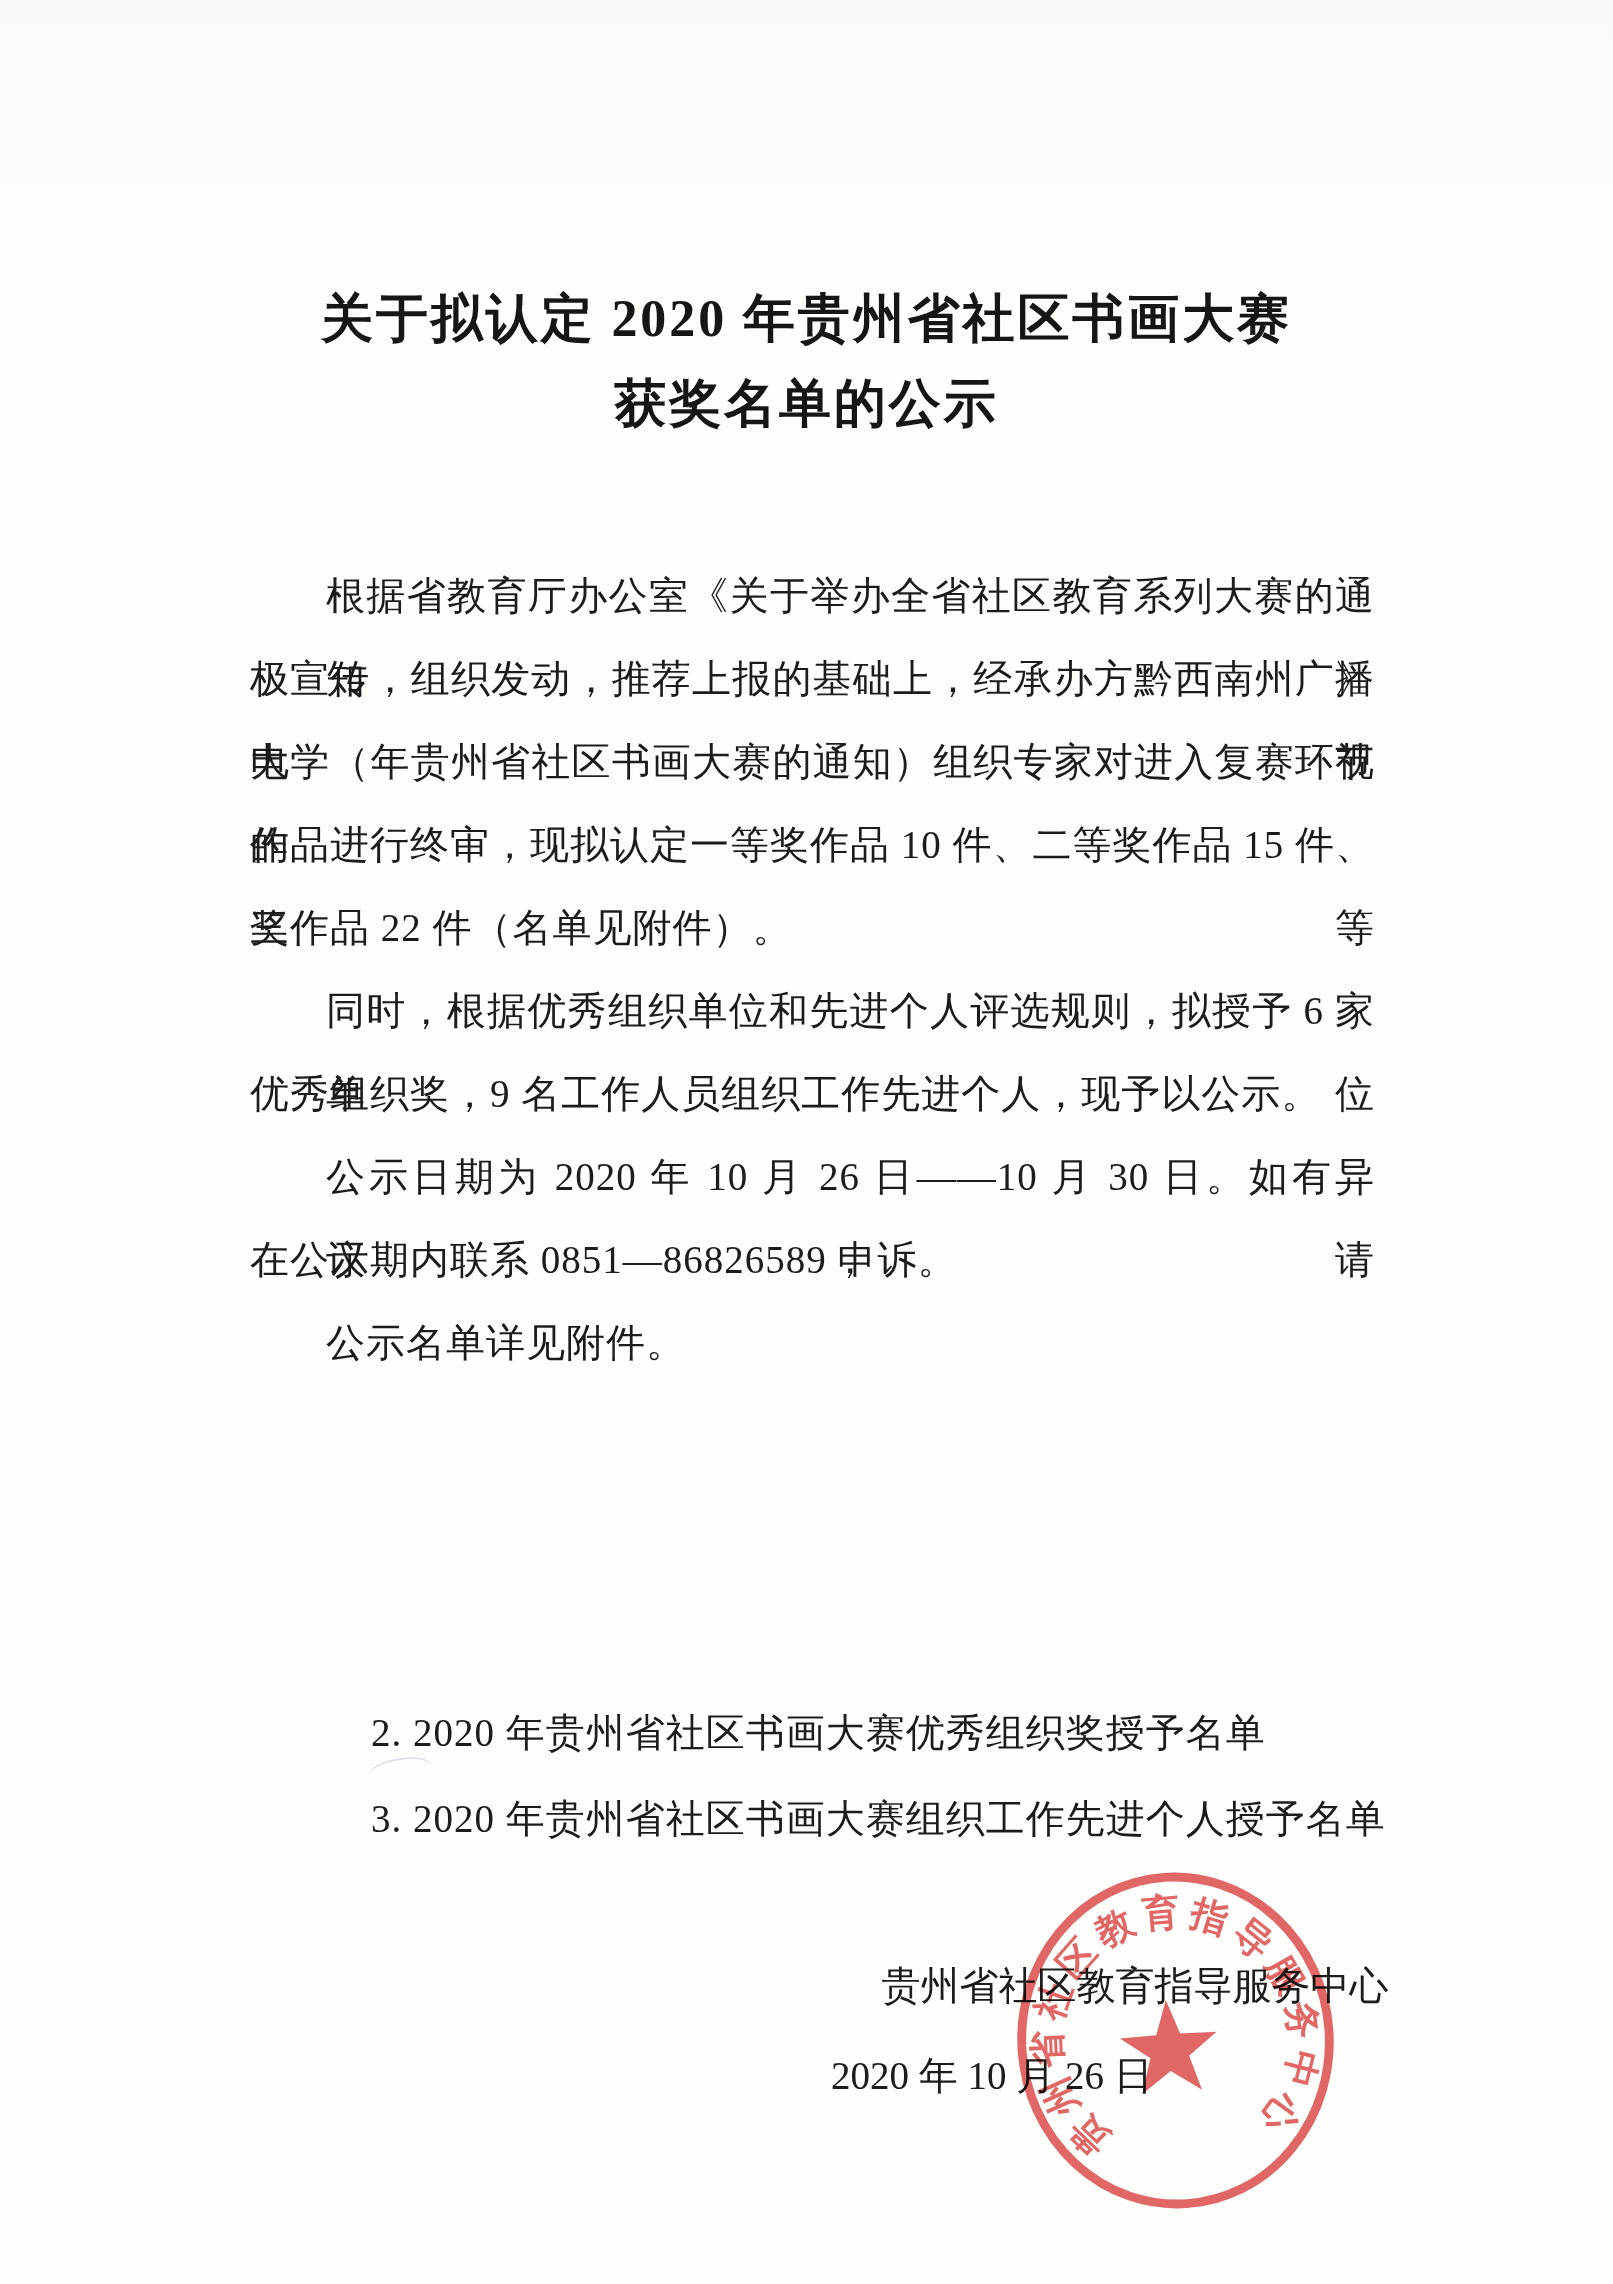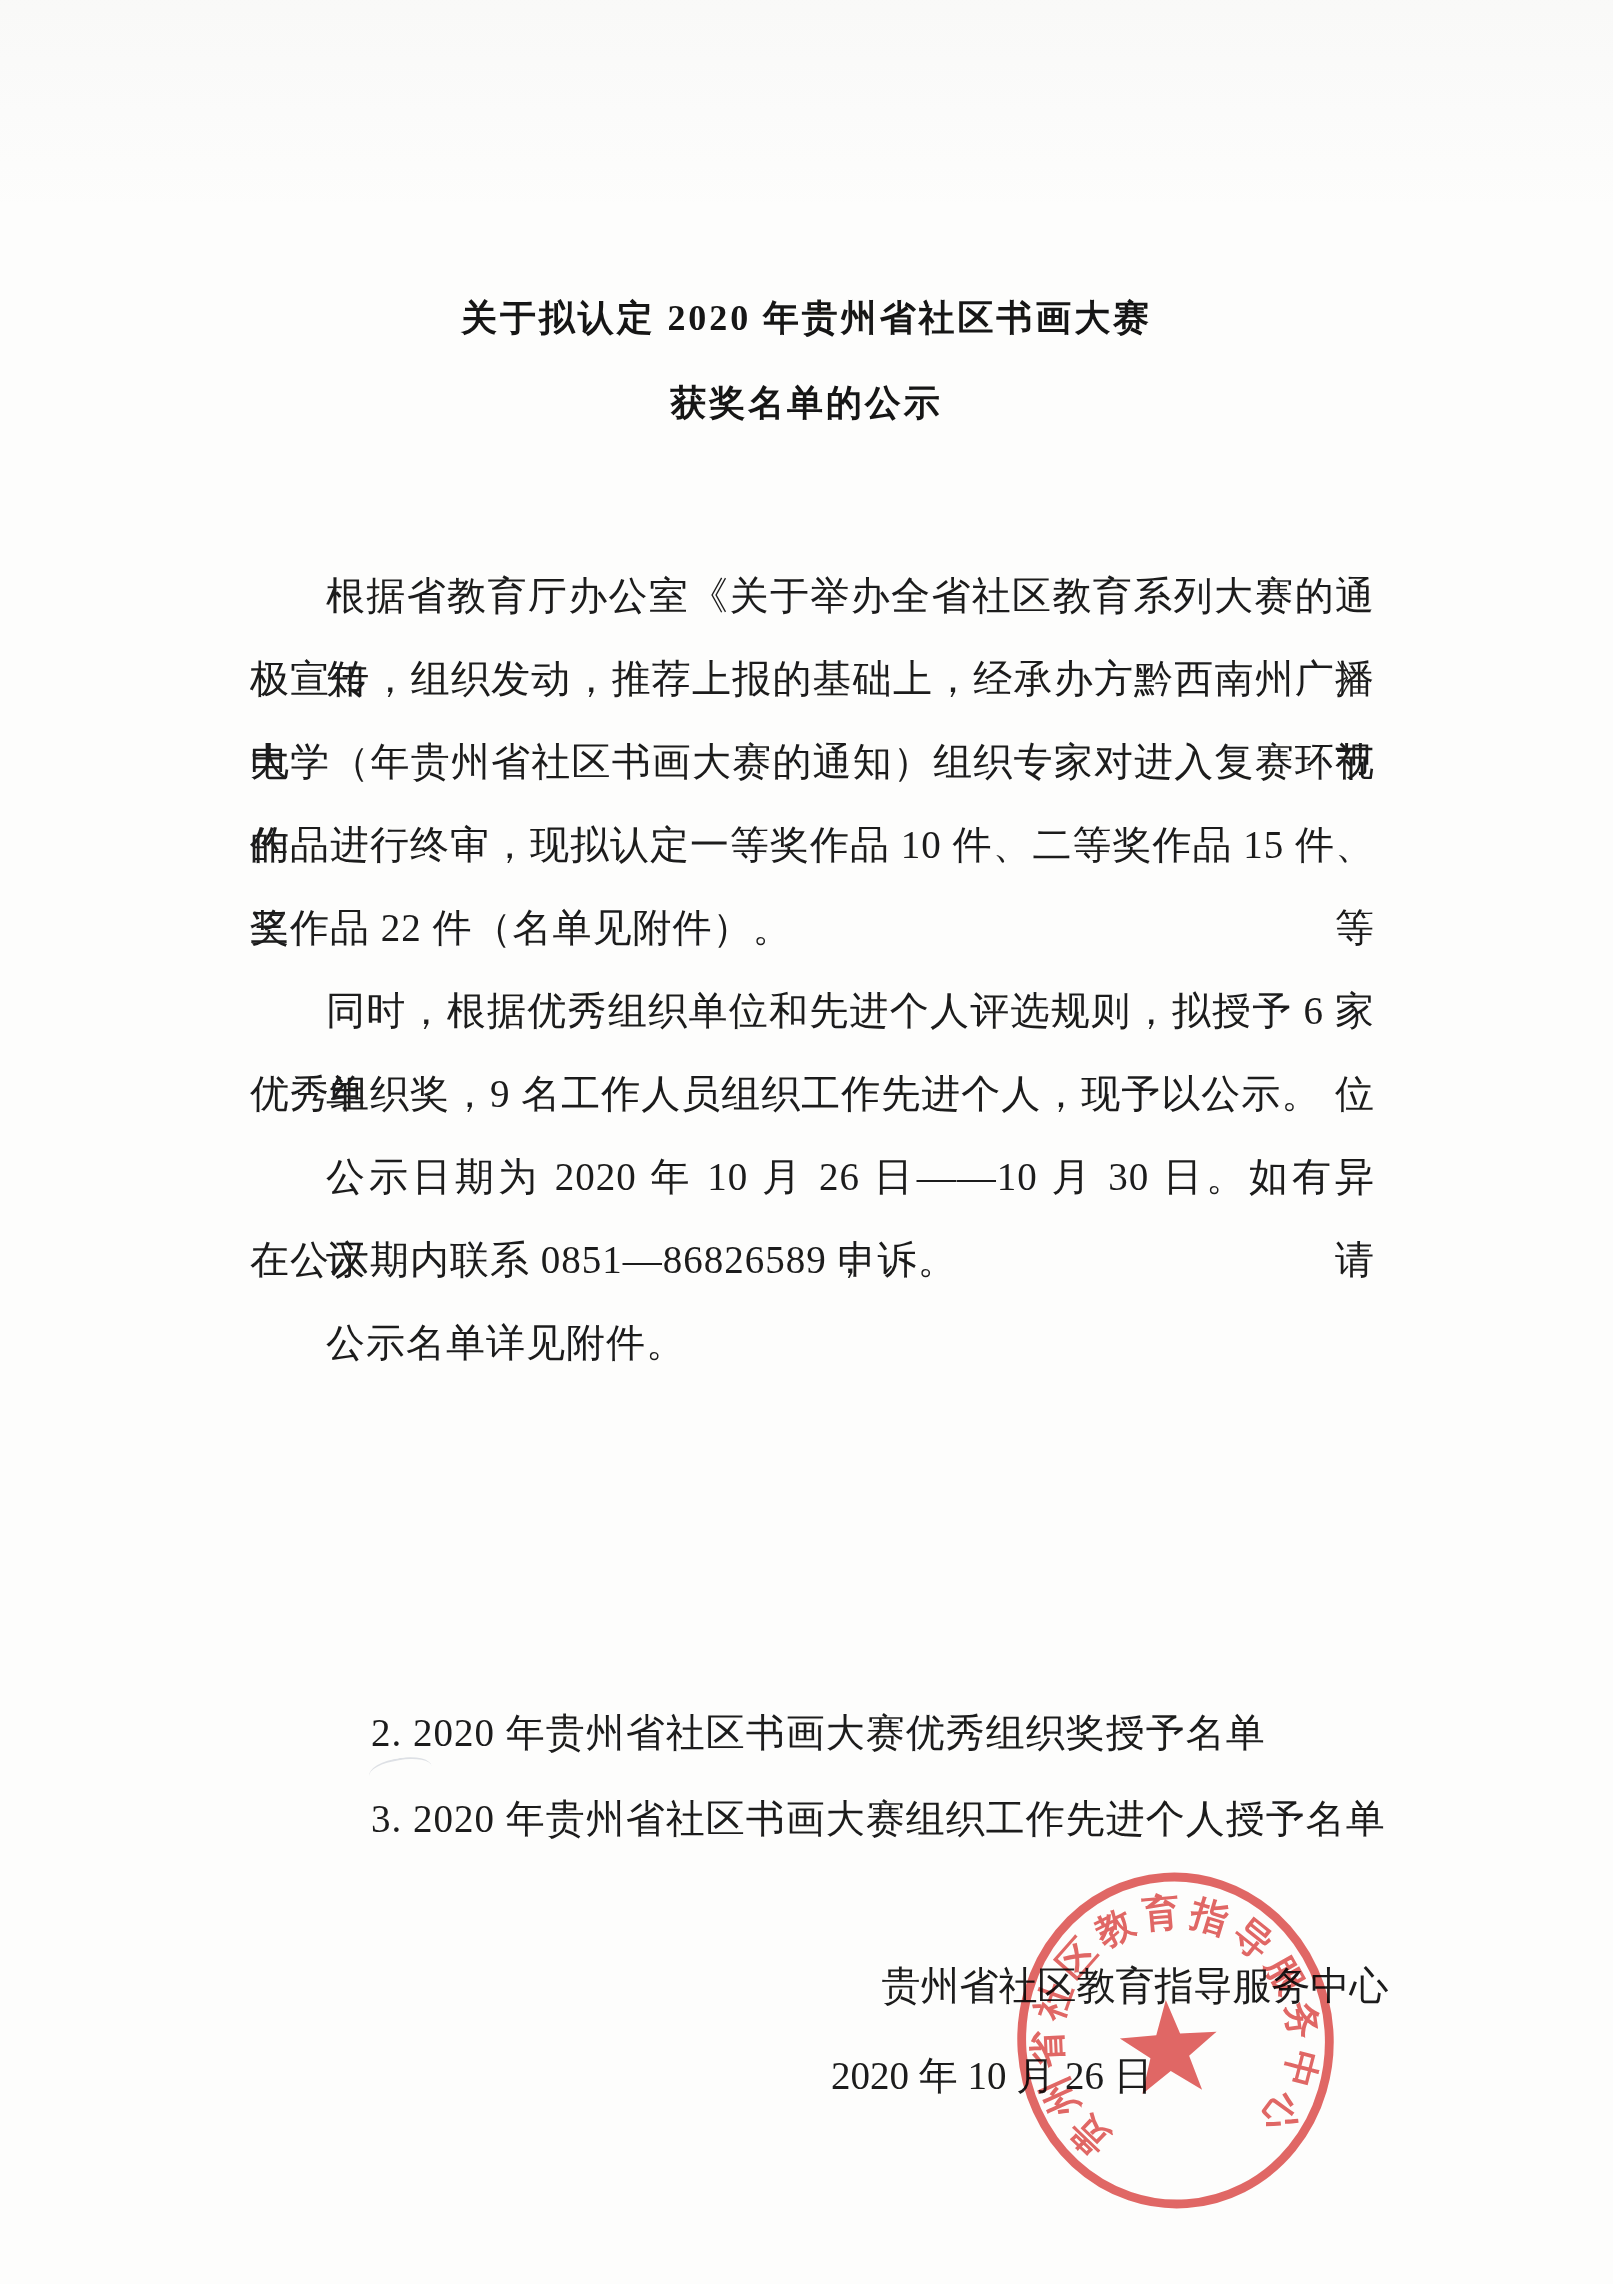--- a/index.html
+++ b/index.html
@@ -14,21 +14,21 @@
   }
   
   .page::before{
     content:"";position:absolute;left:0;top:0;width:100%;height:216px;
     background:linear-gradient(180deg,rgba(120,120,120,0.03),rgba(120,120,120,0));
     pointer-events:none;
   }
   .title-block{
     position:absolute;left:0;top:276px;width:1613px;
     text-align:center;font-weight:bold;
-    font-size:36px;line-height:85px;letter-spacing:2.9px;
+    font-size:52px;line-height:85px;letter-spacing:2.9px;
     color:#161616;
   }
   .body-block{
     position:absolute;left:250px;top:554px;width:1125px;
     font-size:39px;
   }
   .bline{
     height:83px;line-height:83px;
     letter-spacing:1px;
     text-align:justify;text-align-last:left;

